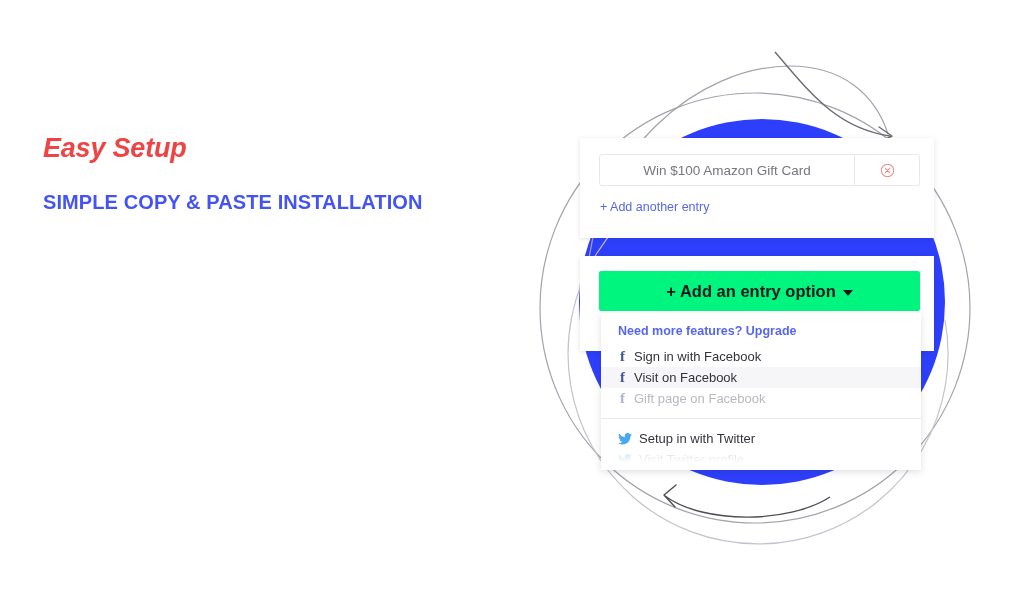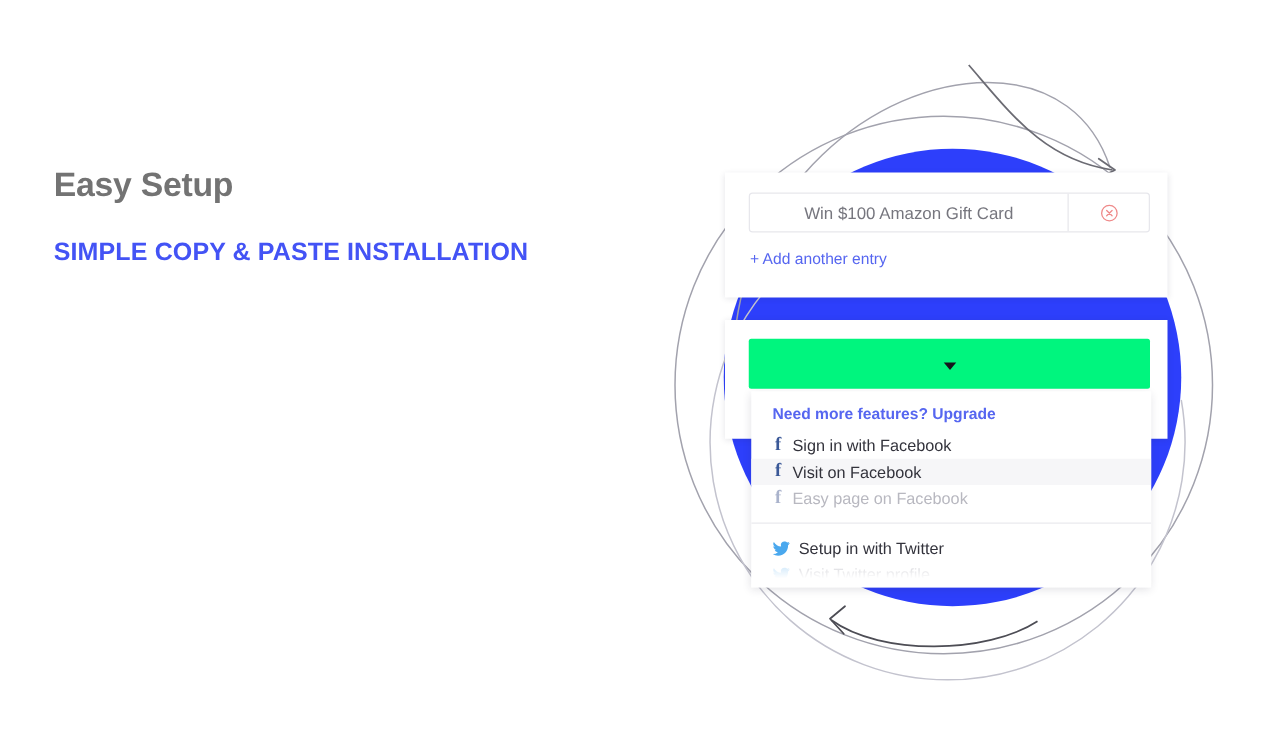--- a/index.html
+++ b/index.html
@@ -18,24 +18,25 @@
   
   .left-col {
     position: absolute;
     left: 43px;
     top: 132px;
     width: 480px;
   }
   .headline {
     font-size: 27px;
     font-weight: bold;
-    color: #737373;
+    color: #ef4444;
     letter-spacing: -0.2px;
     margin: 0;
     line-height: 1.2;
+    font-style: italic;
   }
   .subhead {
     margin: 0;
     padding-top: 27px;
     font-size: 20px;
     font-weight: bold;
     color: #4353f5;
     letter-spacing: 0.1px;
   }
   .body-copy {
@@ -252,39 +253,40 @@
           <circle cx="8" cy="8" r="6.6" fill="none" stroke="#ef8a8a" stroke-width="1.1"></circle>
           <path d="M 5.7 5.7 L 10.3 10.3 M 10.3 5.7 L 5.7 10.3" stroke="#ef8a8a" stroke-width="1.1" stroke-linecap="round"></path>
         </svg>
       </div>
     </div>
     <div class="add-prize-link">+ Add another entry</div>
   </div>
 
   <div class="card card-entry">
     <button class="entry-btn">
+      <span>+ Add an entry option</span>
       <span class="caret-down"></span>
     </button>
   </div>
 
   <div class="dropdown">
     <div class="dd-upgrade">Need more features? Upgrade</div>
 
     <div>
       <div class="dd-item">
         <span class="fb-glyph">f</span>
         <span>Sign in with Facebook</span>
       </div>
       <div class="dd-item highlight">
         <span class="fb-glyph">f</span>
         <span>Visit on Facebook</span>
       </div>
       <div class="dd-item disabled">
         <span class="fb-glyph">f</span>
-        <span>Easy page on Facebook</span>
+        <span>Gift page on Facebook</span>
       </div>
     </div>
 
     <div class="dd-sep"></div>
 
     <div>
       <div class="dd-item">
         <svg class="tw-glyph" viewBox="0 0 16 14">
           <path fill="#4aa8ee" d="M16 1.7c-.6.26-1.22.44-1.88.52a3.3 3.3 0 0 0 1.44-1.8c-.63.37-1.33.64-2.08.79A3.28 3.28 0 0 0 7.8 4.2c0 .26.03.5.08.74A9.3 9.3 0 0 1 1.1.6a3.28 3.28 0 0 0 1.02 4.38c-.54-.02-1.05-.17-1.5-.41v.04c0 1.59 1.14 2.92 2.64 3.22-.28.07-.57.11-.87.11-.21 0-.42-.02-.62-.06a3.29 3.29 0 0 0 3.07 2.28A6.6 6.6 0 0 1 0 11.96a9.29 9.29 0 0 0 5.03 1.47c6.04 0 9.34-5 9.34-9.34l-.01-.42A6.6 6.6 0 0 0 16 1.7z"></path>
         </svg>

